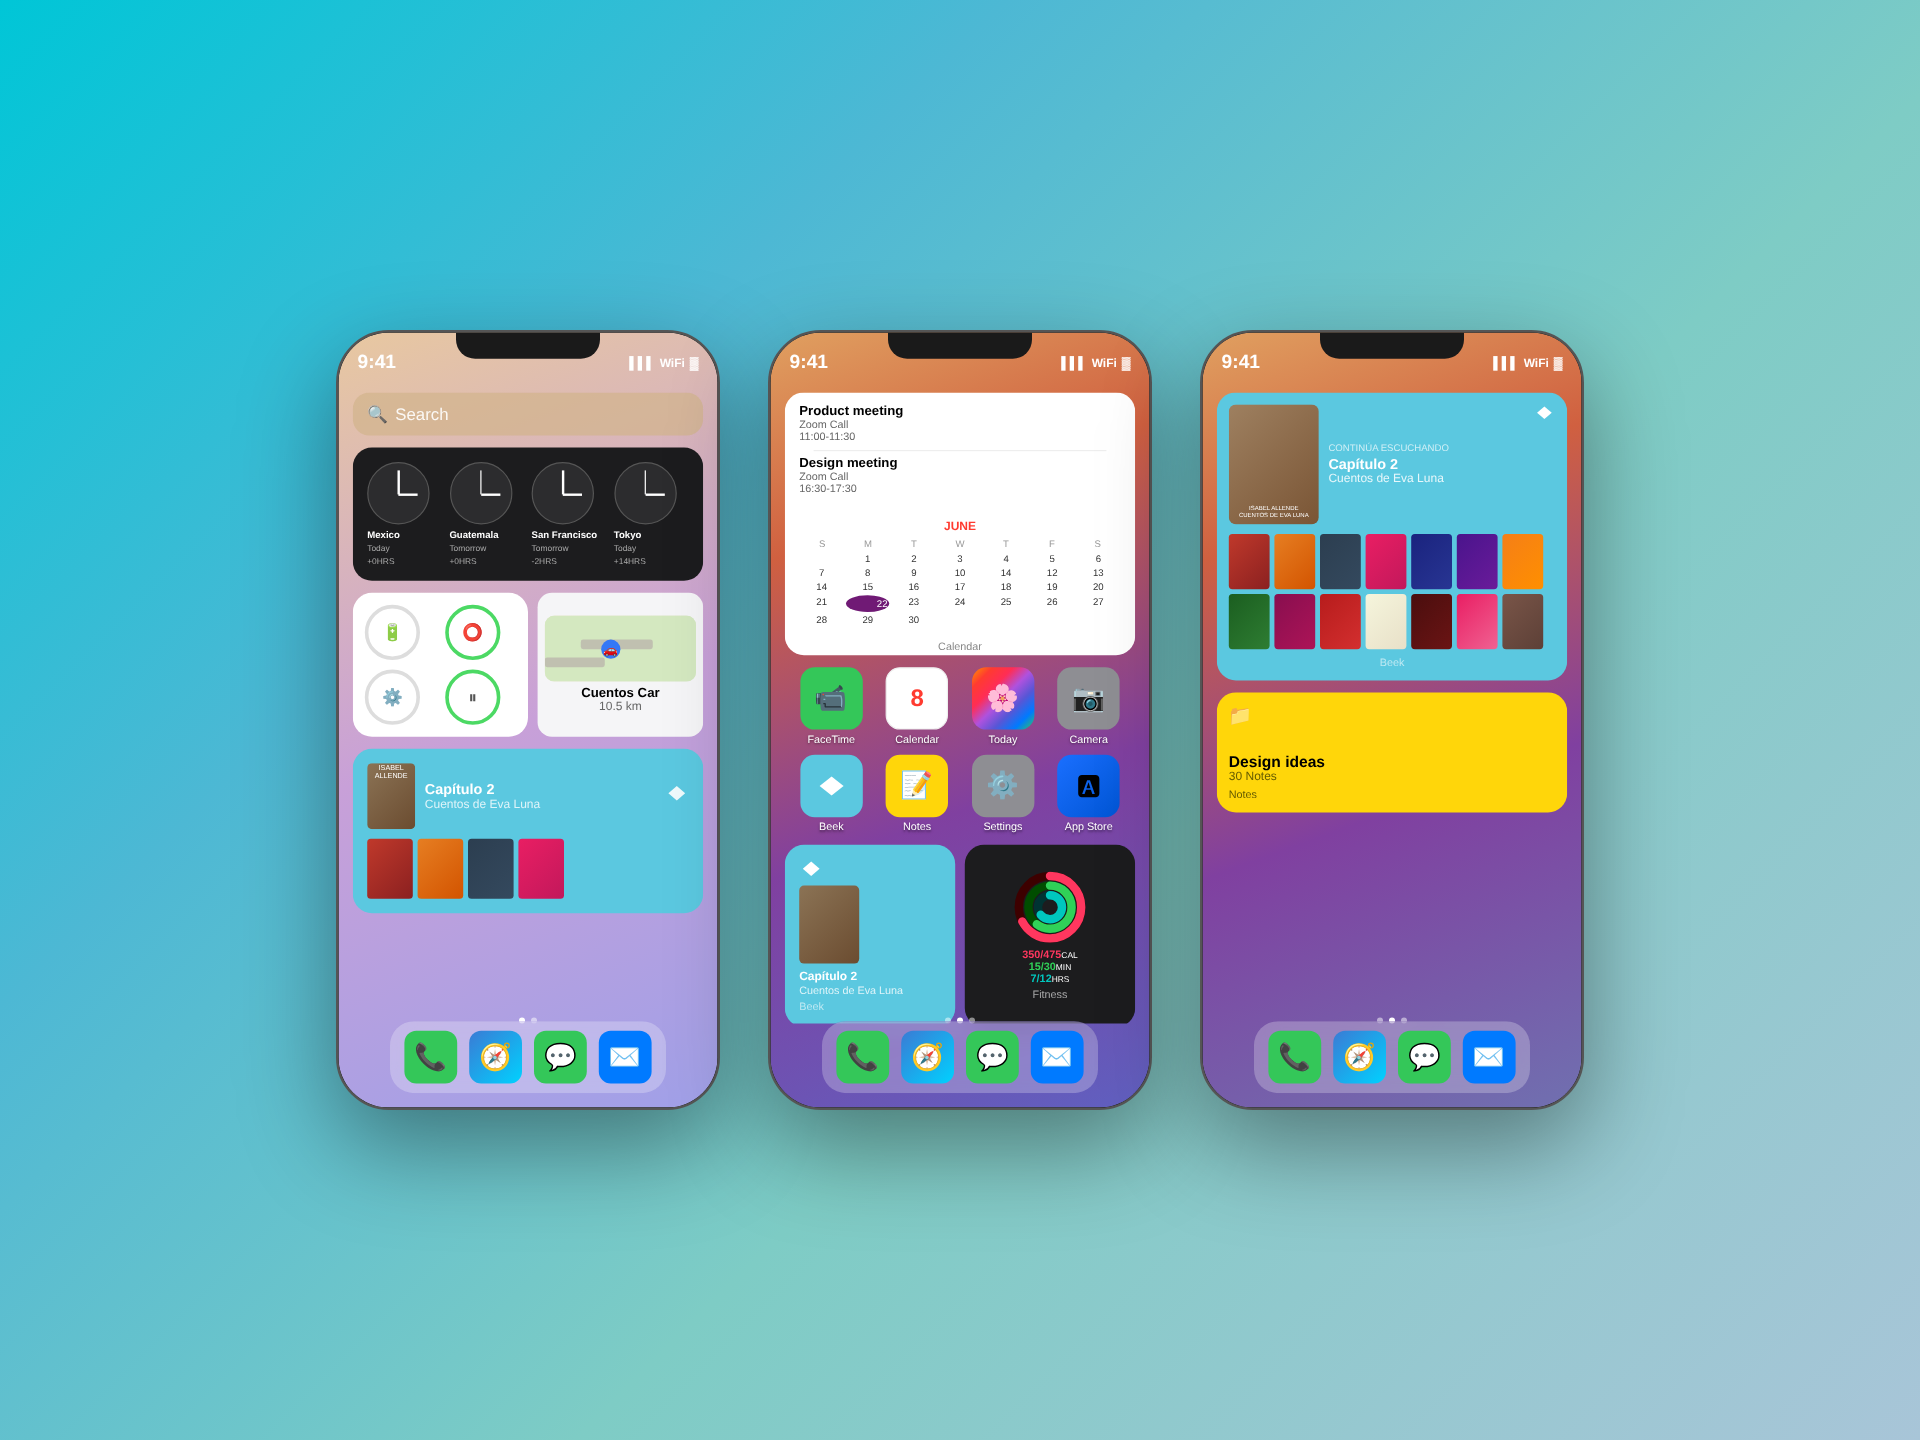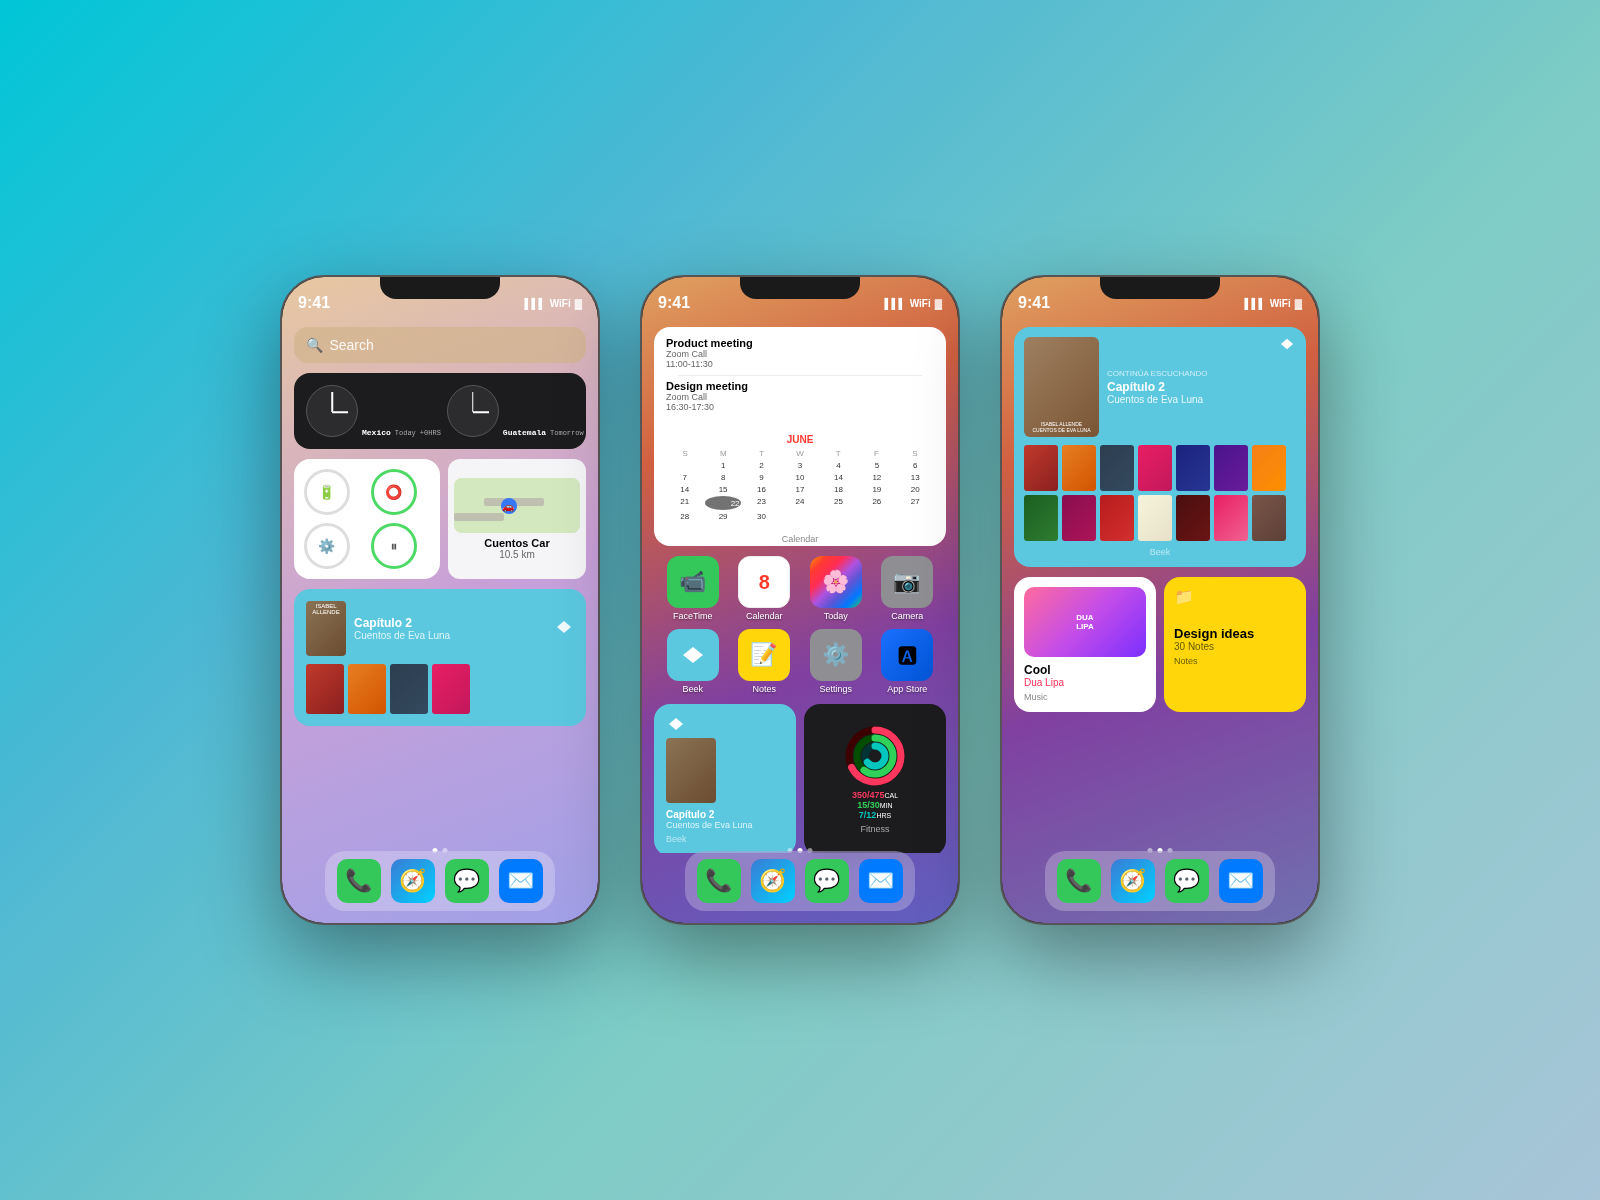--- a/index.html
+++ b/index.html
@@ -101,24 +101,23 @@
       background: #1c1c1e;
       border-radius: 16px;
       padding: 12px;
       display: flex;
       gap: 6px;
     }
 
     .clock-item {
       flex: 1;
       display: flex;
-      flex-direction: row;
-      align-items: flex-end;
+      flex-direction: column;
+      align-items: flex-start;
       gap: 4px;
-      font-family: Liberation Mono, monospace;
     }
 
     .clock-face {
       width: 52px;
       height: 52px;
       border-radius: 50%;
       background: #2c2c2e;
       border: 1.5px solid #555;
       position: relative;
     }
@@ -281,21 +280,21 @@
     .cal-days {
       display: grid;
       grid-template-columns: repeat(7, 1fr);
       text-align: center;
       font-size: 8px;
       color: #333;
       gap: 1px;
     }
     .cal-day { padding: 1px; }
     .cal-day.today {
-      background: #737373;
+      background: #701a75;
       border-radius: 50%;
       color: white;
       width: 36px;
       height: 14px;
       display: flex;
       align-items: center;
       justify-content: center;
       margin: 0 auto;
       padding-left: 25px;
     }
@@ -718,28 +717,20 @@
           <div style="width:34px;height:46px;background:linear-gradient(135deg,#f5f5dc,#e8e0c8);border-radius:3px;"></div>
           <div style="width:34px;height:46px;background:linear-gradient(135deg,#4a0e0e,#6b1414);border-radius:3px;"></div>
           <div style="width:34px;height:46px;background:linear-gradient(135deg,#e91e63,#f06292);border-radius:3px;"></div>
           <div style="width:34px;height:46px;background:linear-gradient(135deg,#795548,#5d4037);border-radius:3px;"></div>
         </div>
         <div style="font-size:9px;color:rgba(255,255,255,0.6);text-align:center;margin-top:6px;">Beek</div>
       </div>
 
       <div style="display:flex;gap:8px;">
 
-        <div style="flex:1;background:white;border-radius:16px;padding:10px;">
-          <div style="width:100%;height:70px;background:linear-gradient(135deg,#ff6b9d,#c44de9,#7b2fff);border-radius:10px;margin-bottom:6px;display:flex;align-items:center;justify-content:center;">
-            <span style="font-size:8px;color:white;text-align:center;font-weight:600;">DUA<br>LIPA</span>
-          </div>
-          <div style="font-size:12px;font-weight:700;color:#000;">Cool</div>
-          <div style="font-size:10px;color:#ff2d55;">Dua Lipa</div>
-          <div style="font-size:9px;color:#888;margin-top:4px;">Music</div>
-        </div>
 
         <div style="flex:1;background:#ffd60a;border-radius:16px;padding:10px;">
           <div style="font-size:16px;">📁</div>
           <div style="font-size:13px;font-weight:700;color:#000;margin-top:20px;">Design ideas</div>
           <div style="font-size:10px;color:#665c00;">30 Notes</div>
           <div style="font-size:9px;color:#665c00;margin-top:4px;">Notes</div>
         </div>
       </div>
 
     </div>

